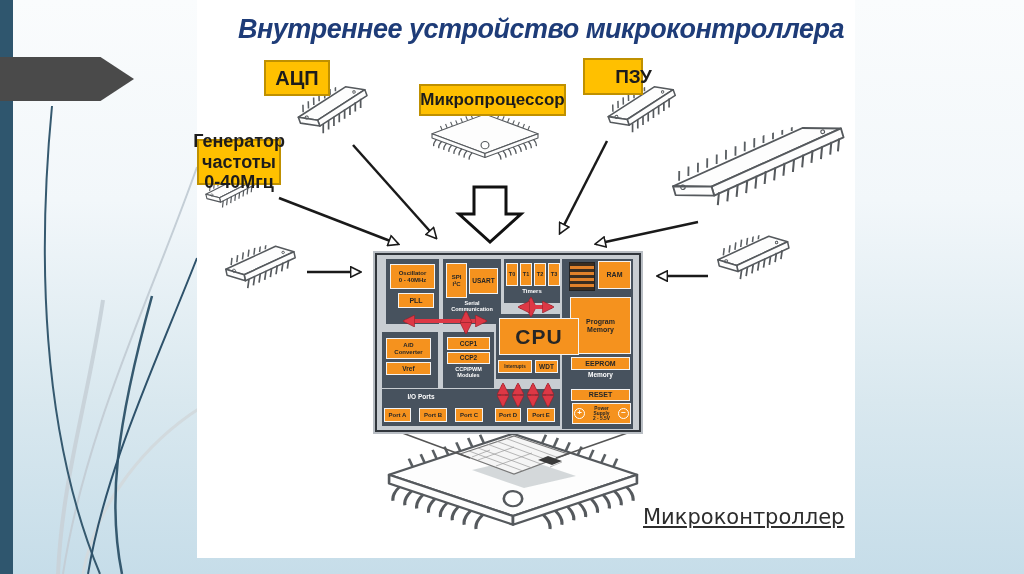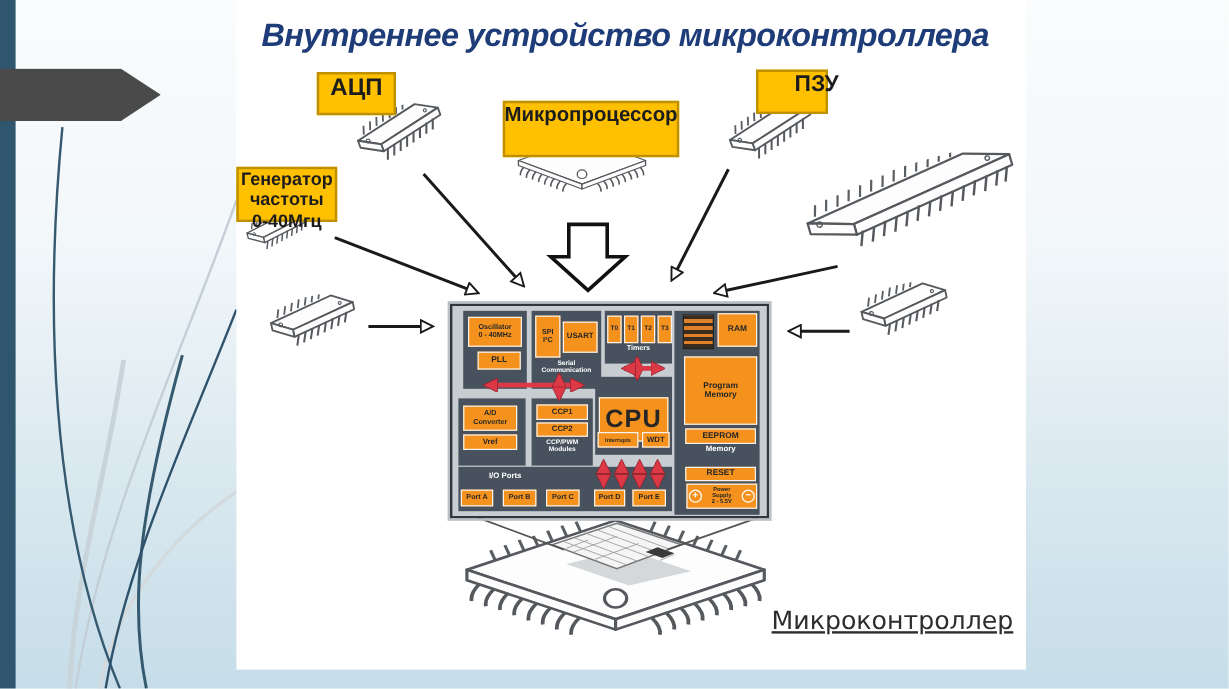--- a/index.html
+++ b/index.html
@@ -6,25 +6,25 @@
   body{width:1024px;height:574px;font-family:"Liberation Sans",sans-serif;}
   .slide{position:relative;width:1024px;height:574px;overflow:hidden;
     background:linear-gradient(180deg,#fafcfd 0%,#f2f7fa 35%,#d9e8ef 70%,#c6dde9 100%);}
   .abs{position:absolute;}
   
   .left-bar{left:0;top:0;width:13px;height:574px;background:#2f566e;}
   .gray-arrow{left:0;top:57px;width:134px;height:44px;background:#4a4a4a;
     clip-path:polygon(0 0,75% 0,100% 50%,75% 100%,0 100%);z-index:3;}
   .white-panel{left:197px;top:0;width:658px;height:558px;background:#ffffff;z-index:2;}
   
-  .title{left:192px;top:14px;width:658px;text-align:center;font-size:27px;font-weight:bold;
+  .title{left:212px;top:14px;width:658px;text-align:center;font-size:27px;font-weight:bold;
     font-style:italic;color:#1e3c78;z-index:9;letter-spacing:-0.5px;}
   
   .ylabel{background:#FFC000;border:2px solid #BF9000;color:#1c1c1c;display:flex;
-    justify-content:center;text-align:center;z-index:8;
+    align-items:center;justify-content:center;text-align:center;z-index:8;
     white-space:pre-line;font-weight:600;line-height:1.15;box-sizing:border-box;}
   
   .mcu-caption{left:643px;top:505px;font-size:21px;color:#2d2d2d;z-index:8;
     font-family:"DejaVu Sans",sans-serif;text-decoration:underline;}
   
   .diagram{left:375px;top:253px;width:266px;height:179px;background:#c8cdd2;
     border:2px solid #31363c;outline:2px solid #b9bec4;z-index:7;box-sizing:border-box;}
   .db{position:absolute;background:#47525E;}
   .ob{position:absolute;background:#F5921E;border:1px solid #f3f3f3;color:#262626;
     display:flex;align-items:center;justify-content:center;text-align:center;
@@ -140,23 +140,23 @@
     <polygon points="20,38 72,56 124,44 70,26" fill="#bfc4c8" opacity="0.65"></polygon>
     <polygon points="62,4 116,22 62,42 8,22" fill="#f5f5f5" stroke="#777" stroke-width="1.2"></polygon>
     <g stroke="#999" stroke-width="0.7">
       <path d="M17,19 l54,20 M26,16 l54,20 M35,12 l54,20 M44,9 l54,20 M53,6 l54,20"></path>
       <path d="M26,28 l36,-13 M44,34 l36,-13 M20,25 l18,-7 M98,35 l12,-5"></path>
     </g>
     <polygon points="96,24 110,29 100,33 86,28" fill="#3a3a3a"></polygon>
   </svg>
 
   <div class="abs ylabel" style="left:264px;top:60px;width:66px;height:36px;font-size:20px;"><span>АЦП</span></div>
-  <div class="abs ylabel" style="left:419px;top:84px;width:147px;height:47px;font-size:17px;"><span>Микропроцессор</span></div>
-  <div class="abs ylabel" style="left:630px;top:58px;width:60px;height:37px;font-size:19px;padding-left:41px;"><span>ПЗУ</span></div>
-  <div class="abs ylabel" style="left:197px;top:139px;width:84px;height:46px;font-size:15px;"><span>Генератор
+  <div class="abs ylabel" style="left:419px;top:84px;width:147px;height:32px;font-size:17px;"><span>Микропроцессор</span></div>
+  <div class="abs ylabel" style="left:583px;top:58px;width:60px;height:37px;font-size:19px;padding-left:41px;"><span>ПЗУ</span></div>
+  <div class="abs ylabel" style="left:197px;top:139px;width:84px;height:46px;font-size:18px;"><span>Генератор
 частоты
 0-40Мгц</span></div>
 
   <svg class="abs overlay" style="left:0;top:0;" width="1024" height="574" viewBox="0 0 1024 574">
     <defs>
       <marker id="bh" viewBox="0 0 12 12" refX="10" refY="6" markerWidth="5" markerHeight="5" orient="auto">
         <path d="M1,1 L11,6 L1,11 Z" fill="#ffffff" stroke="#1a1a1a" stroke-width="1.5"></path>
       </marker>
     </defs>
     <g stroke="#1a1a1a" stroke-width="2.5" fill="none">
@@ -210,21 +210,21 @@
 2 - 5.5V</span>
       <span class="power-term">−</span>
     </div>
     <div class="ob" style="left:9px;top:83px;width:45px;height:21px;font-size:6px;">A/D
 Converter</div>
     <div class="ob" style="left:9px;top:107px;width:45px;height:13px;font-size:6.5px;">Vref</div>
     <div class="ob" style="left:70px;top:82px;width:43px;height:13px;font-size:6.5px;">CCP1</div>
     <div class="ob" style="left:70px;top:97px;width:43px;height:12px;font-size:6.5px;">CCP2</div>
     <div class="wt" style="left:66px;top:111px;width:51px;font-size:5.5px;">CCP/PWM
 Modules</div>
-    <div class="ob" style="left:122px;top:76px;width:58px;height:37px;font-size:21px;letter-spacing:1px;">CPU</div>
+    <div class="ob" style="left:122px;top:63px;width:80px;height:37px;font-size:21px;letter-spacing:1px;">CPU</div>
     <div class="ob" style="left:121px;top:105px;width:34px;height:13px;font-size:4.6px;">Interrupts</div>
     <div class="ob" style="left:158px;top:105px;width:23px;height:13px;font-size:6.5px;">WDT</div>
     <div class="wt" style="left:8px;top:138px;width:72px;font-size:6.5px;">I/O Ports</div>
     <div class="ob" style="left:7px;top:153px;width:27px;height:14px;font-size:6px;">Port A</div>
     <div class="ob" style="left:42px;top:153px;width:28px;height:14px;font-size:6px;">Port B</div>
     <div class="ob" style="left:78px;top:153px;width:28px;height:14px;font-size:6px;">Port C</div>
     <div class="ob" style="left:118px;top:153px;width:26px;height:14px;font-size:6px;">Port D</div>
     <div class="ob" style="left:150px;top:153px;width:28px;height:14px;font-size:6px;">Port E</div>
 
     <svg class="abs" style="left:0;top:0;z-index:5;pointer-events:none;" width="262" height="175" viewBox="0 0 262 175">

